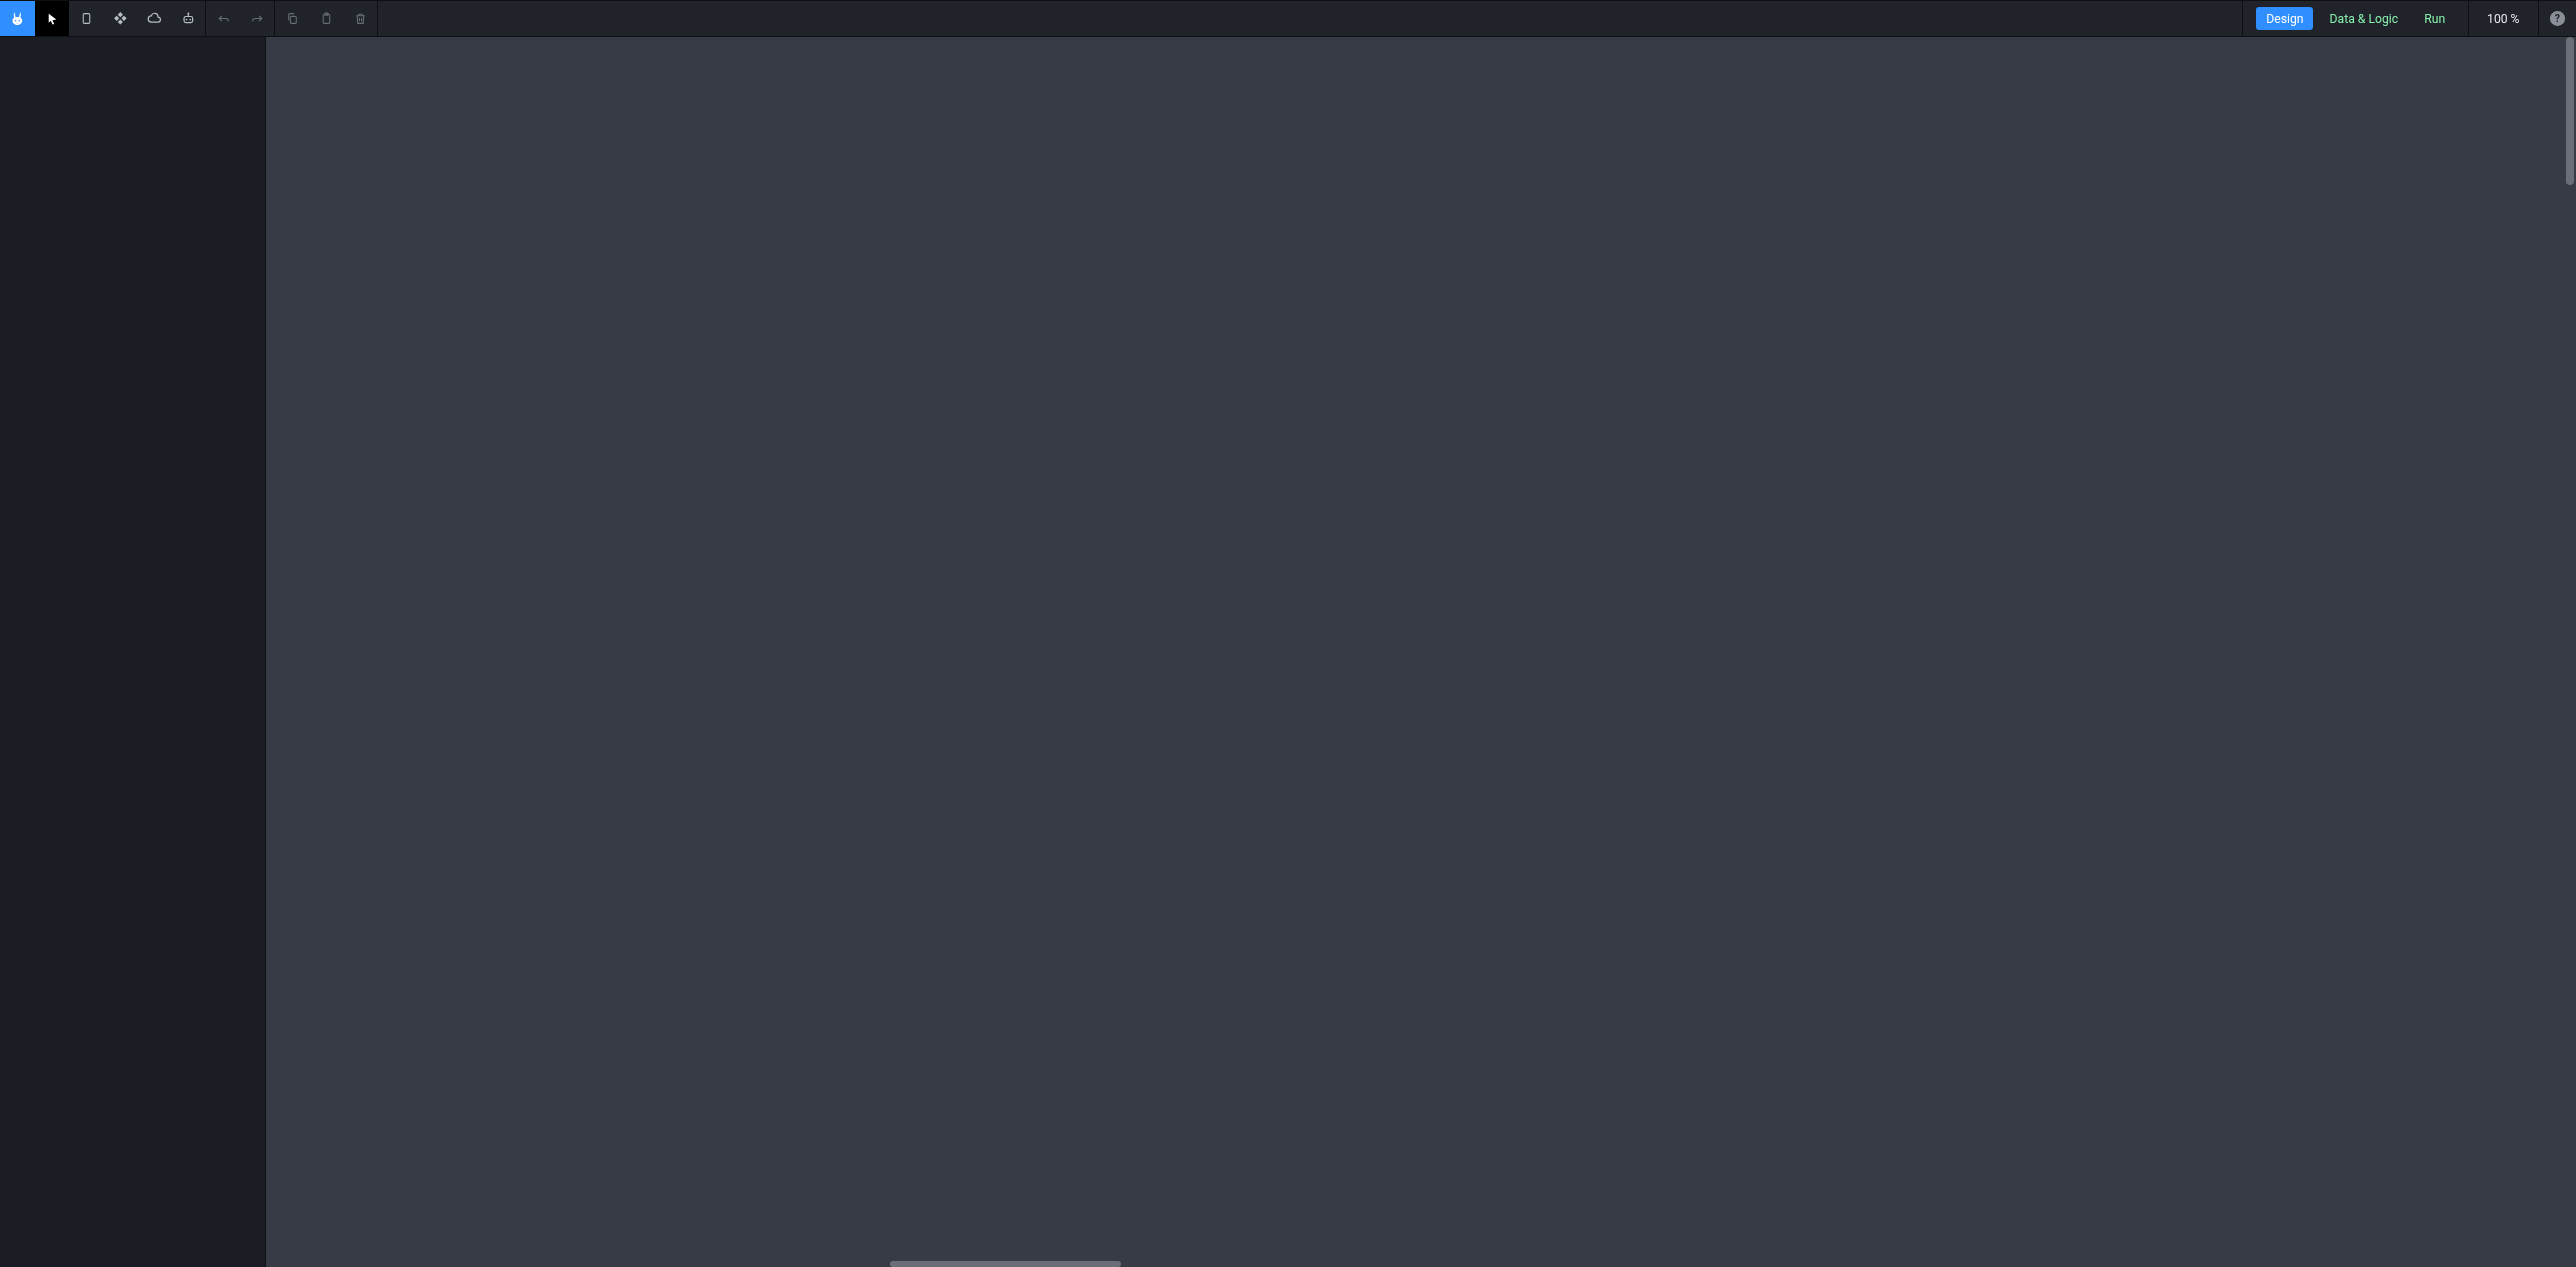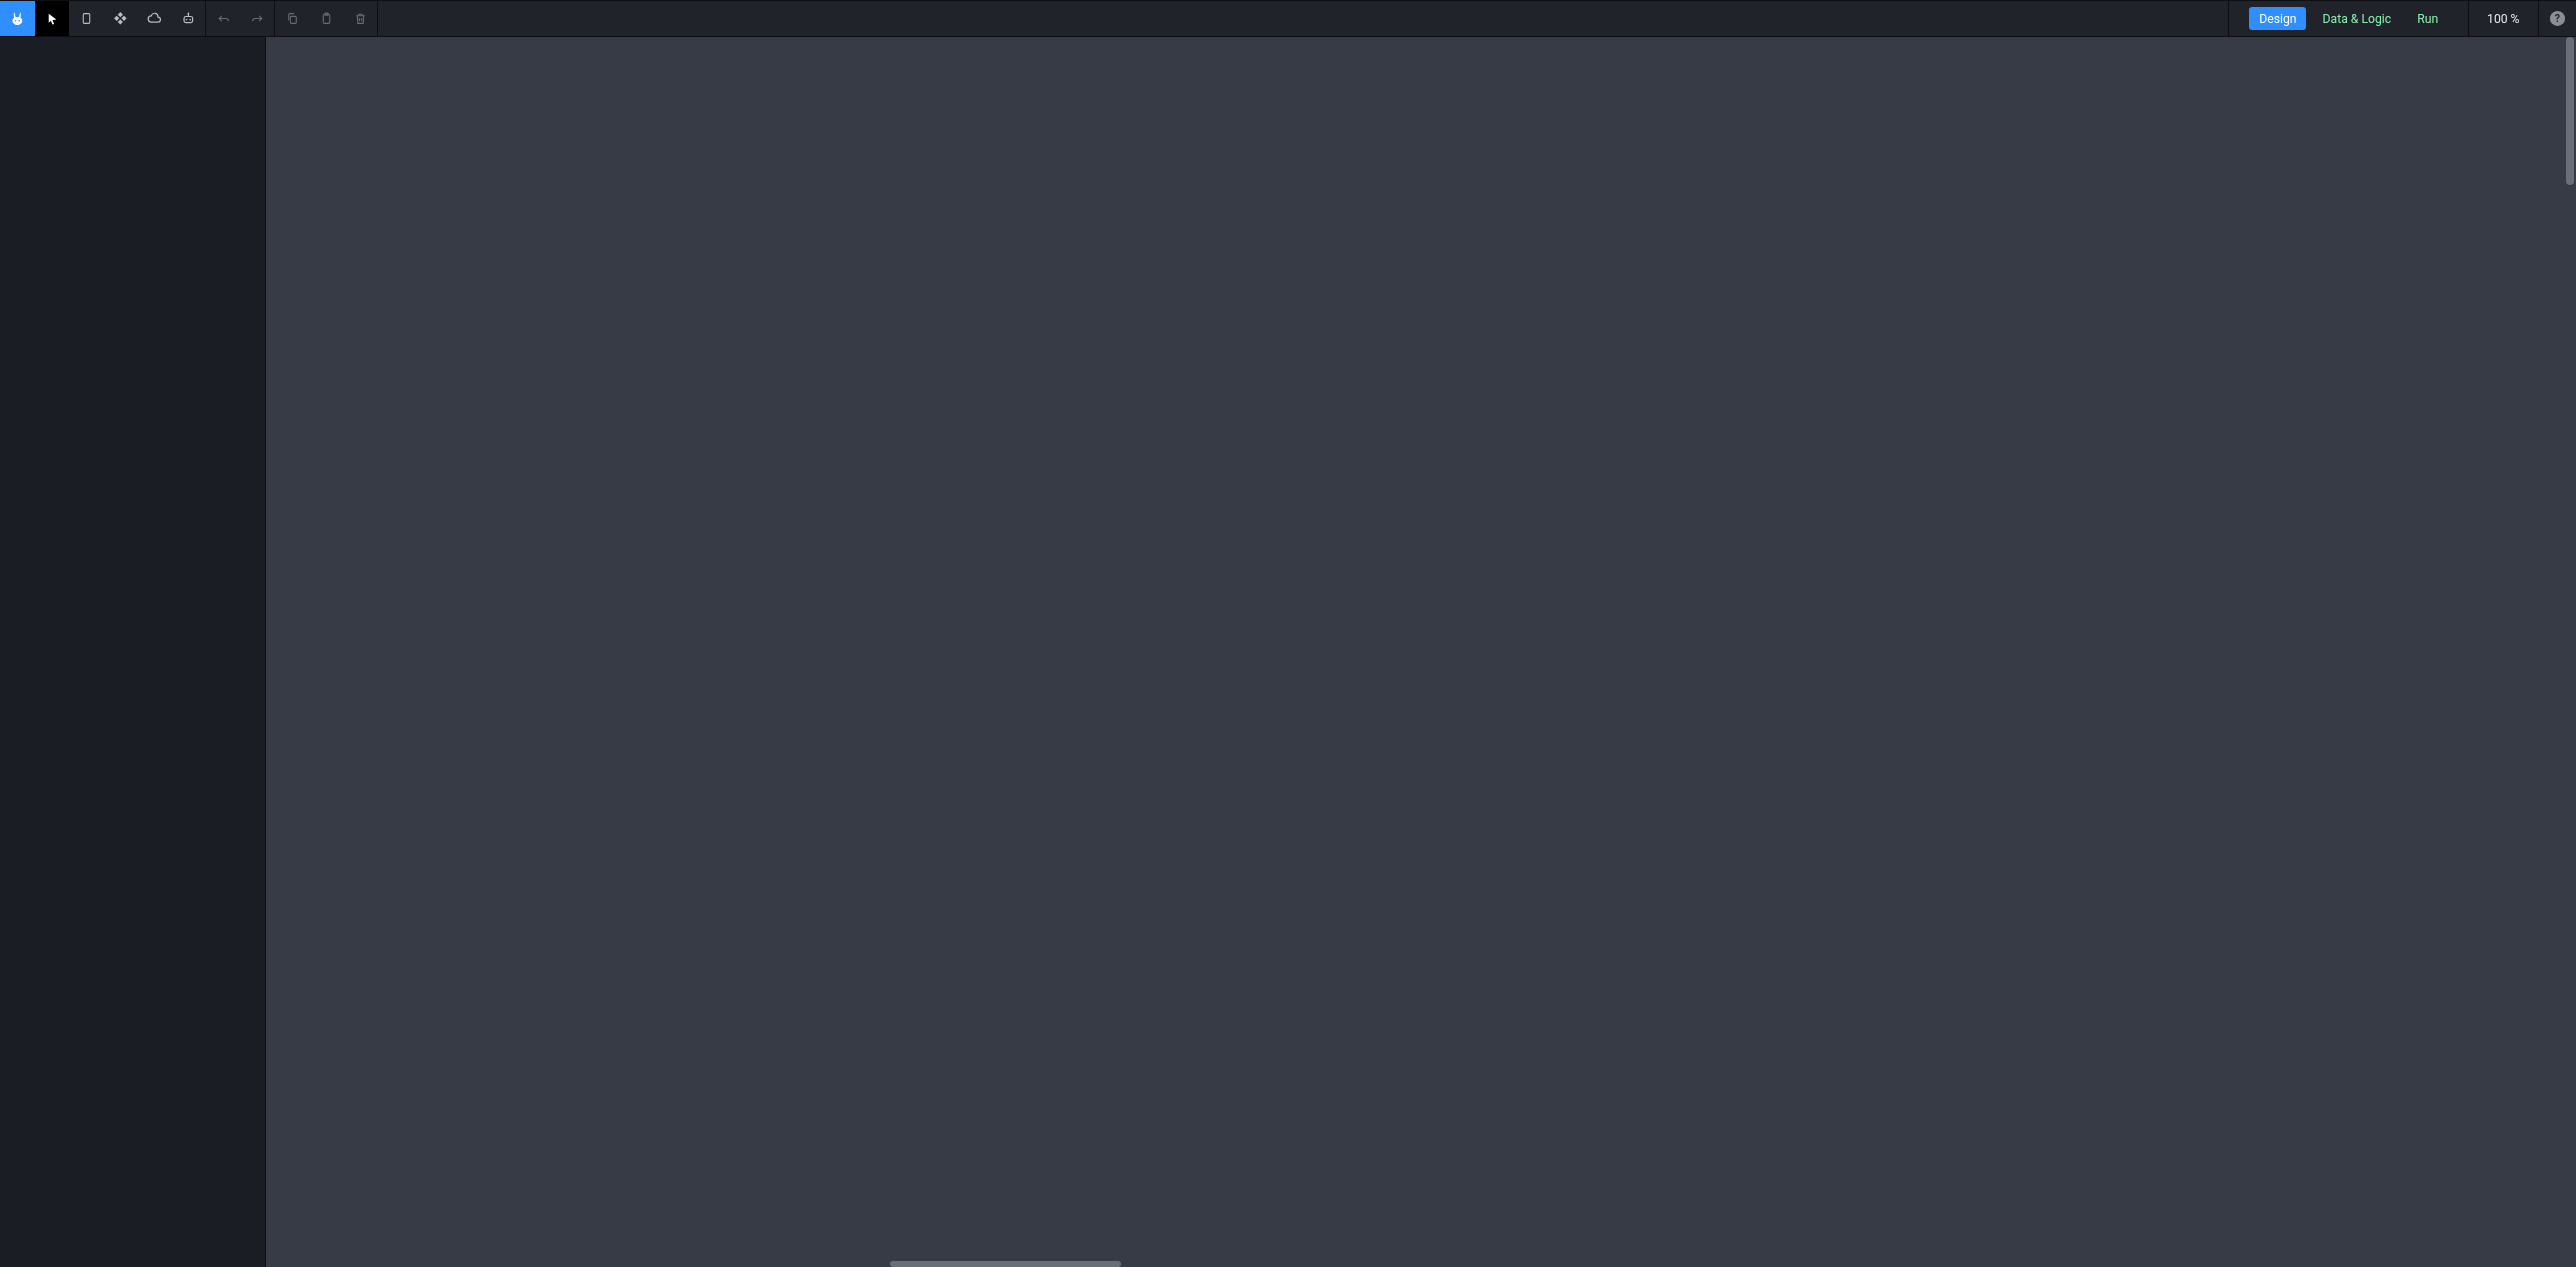--- a/index.html
+++ b/index.html
@@ -49,21 +49,21 @@
     align-items: center;
     justify-content: center;
     cursor: pointer;
   }
 
   .tb-spacer { flex: 1; }
 
   .mode-tabs {
     display: flex;
     align-items: center;
-    padding: 0 20px;
+    padding: 0 13px;
     border-left: 0.8px solid #0d0f13;
     border-right: 0.8px solid #0d0f13;
     gap: 6.5px;
   }
   .mode-tab {
     padding: 4.1px 9.8px;
     border-radius: 3.3px;
     font-size: 12.2px;
     color: #86efac;
     cursor: pointer;

